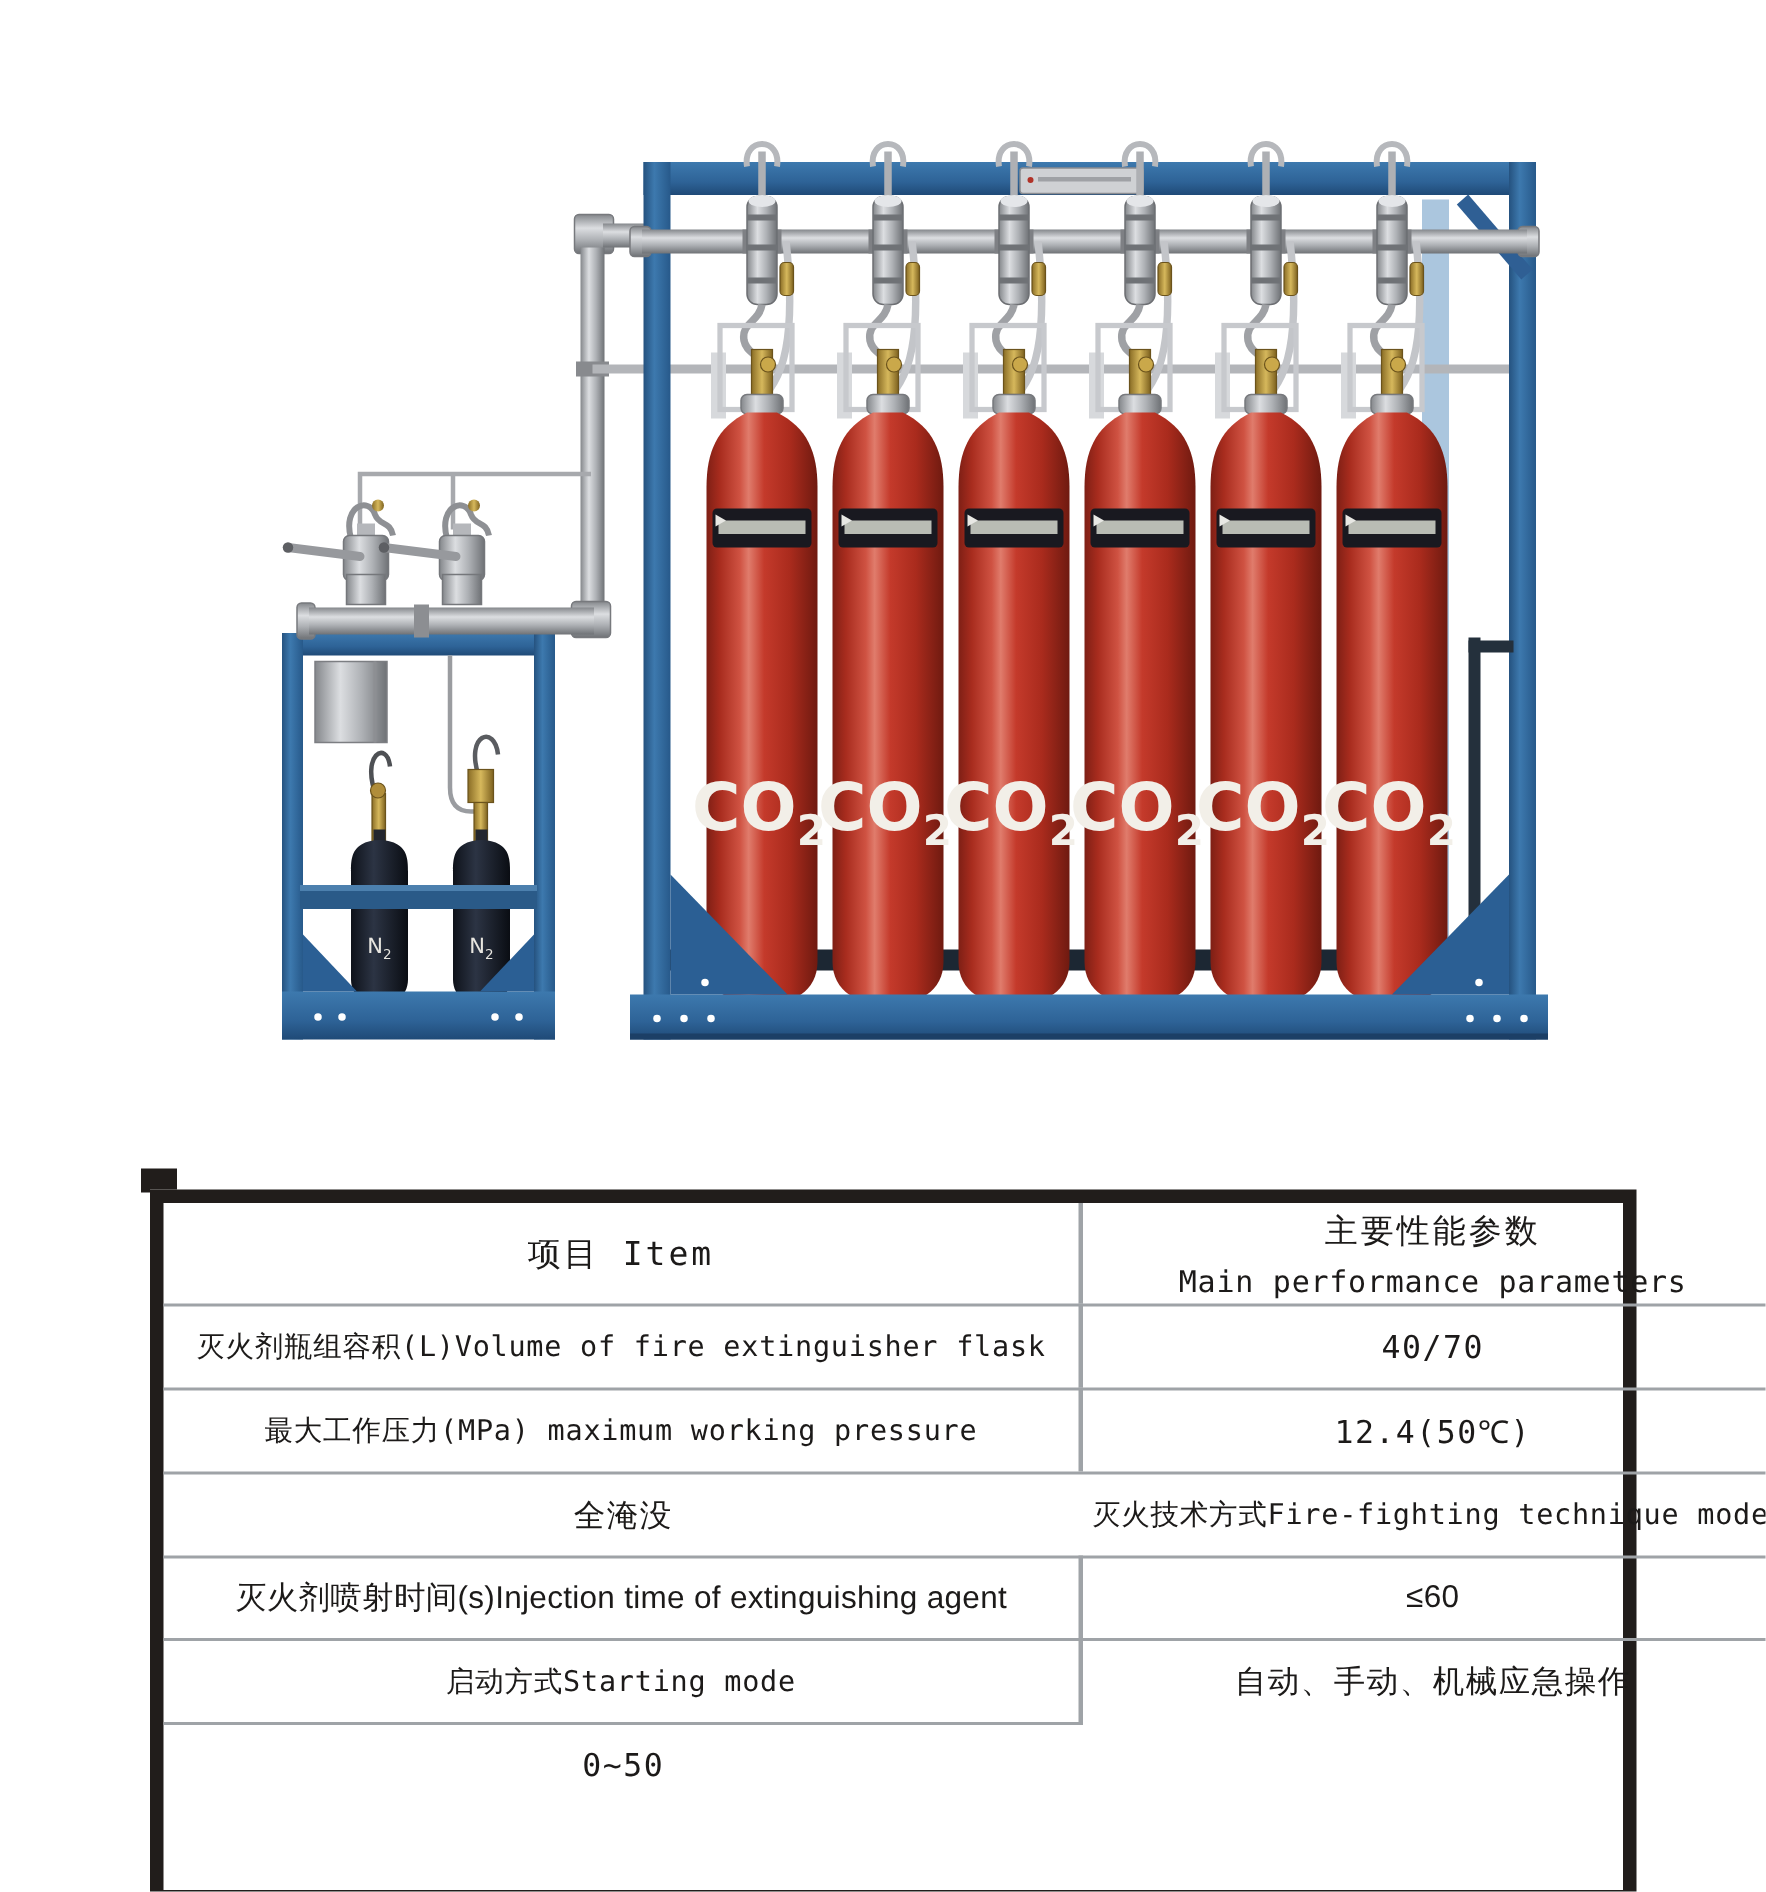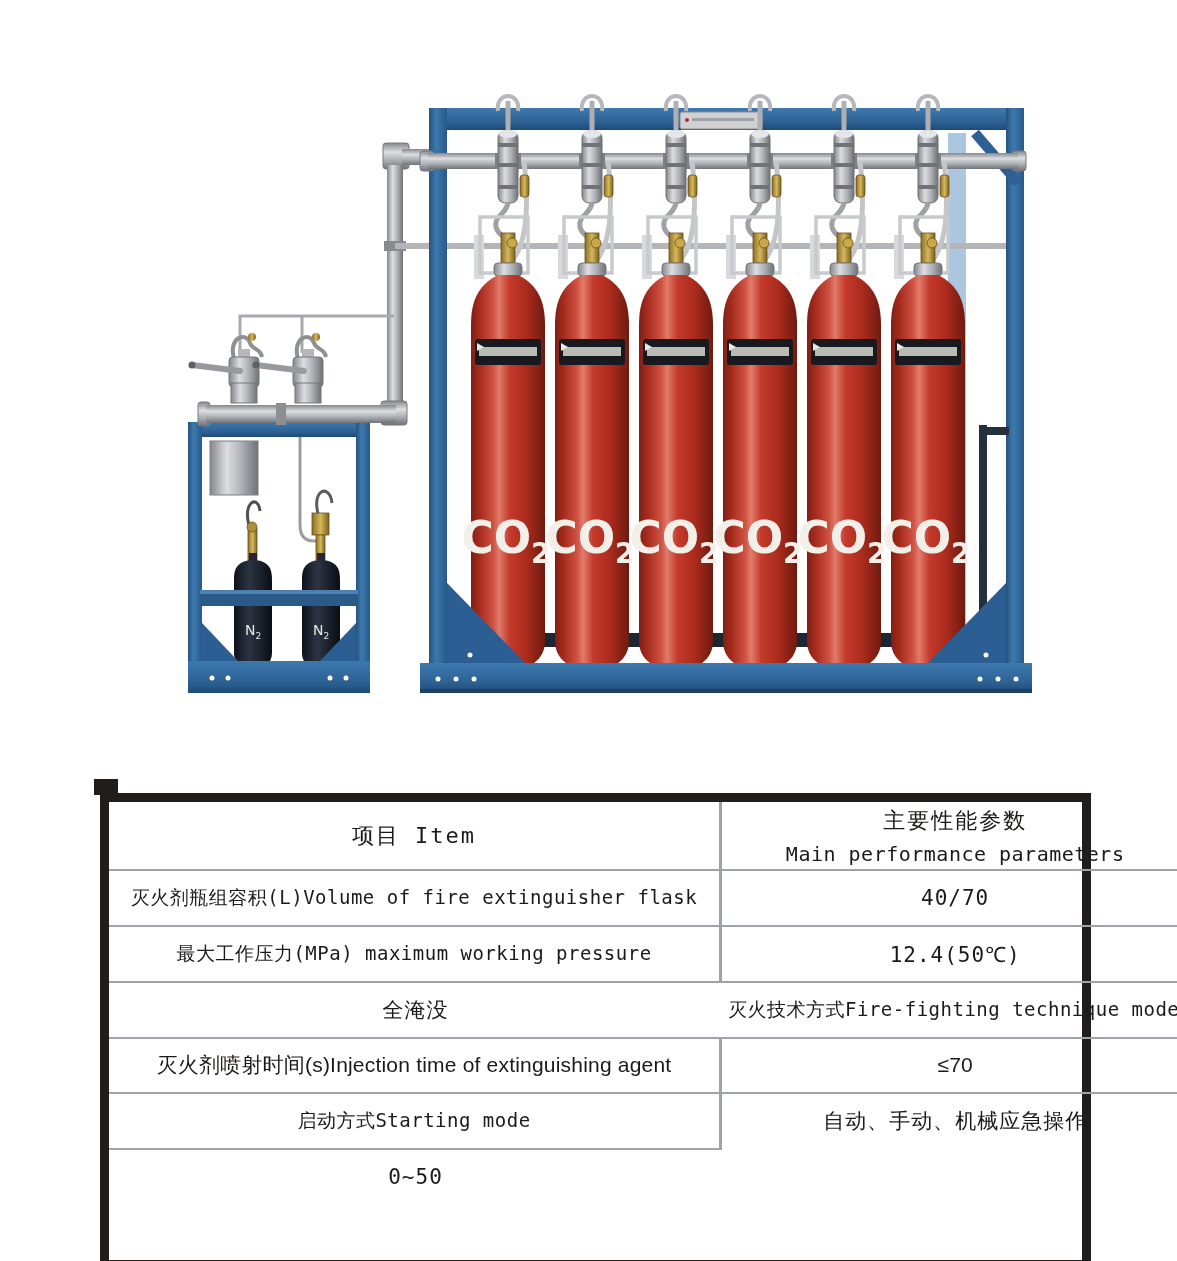--- a/index.html
+++ b/index.html
@@ -245,21 +245,21 @@
       <span class="value">全淹没</span>
     </div>
   <div class="cell colL">
       <span class="mono item">灭火技术方式Fire-fighting technique mode</span>
     </div>
 
   <div class="cell colL">
       <span class="alt-font item">灭火剂喷射时间(s)Injection time of extinguishing agent</span>
     </div>
   <div class="cell">
-      <span class="alt-font value">≤70</span>
+      <span class="alt-font value">≤60</span>
     </div>
 
   <div class="cell colL">
       <span class="mono item">启动方式Starting mode</span>
     </div>
   <div class="cell">
       <span class="value">自动、手动、机械应急操作</span>
     </div>
 
   <div class="cell">

